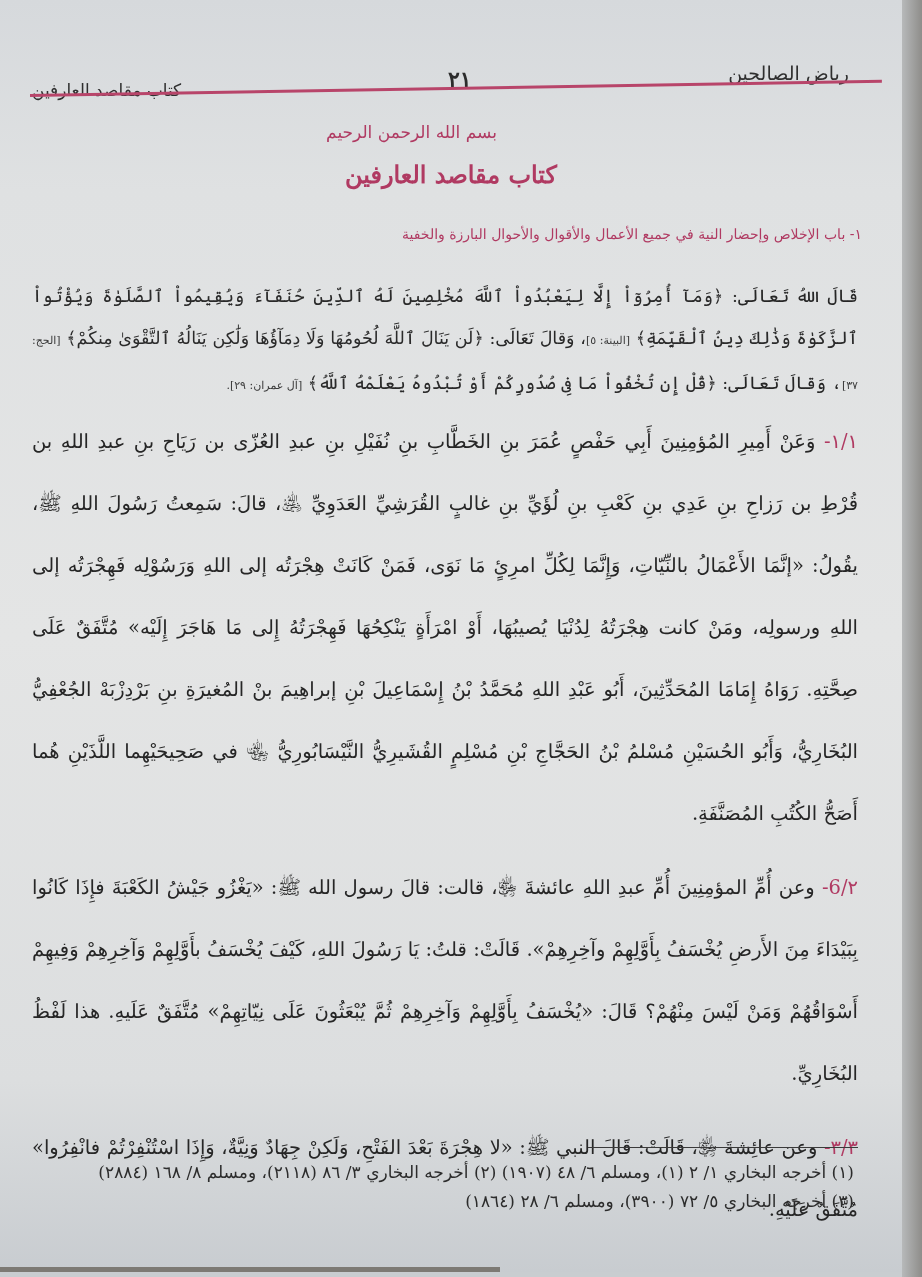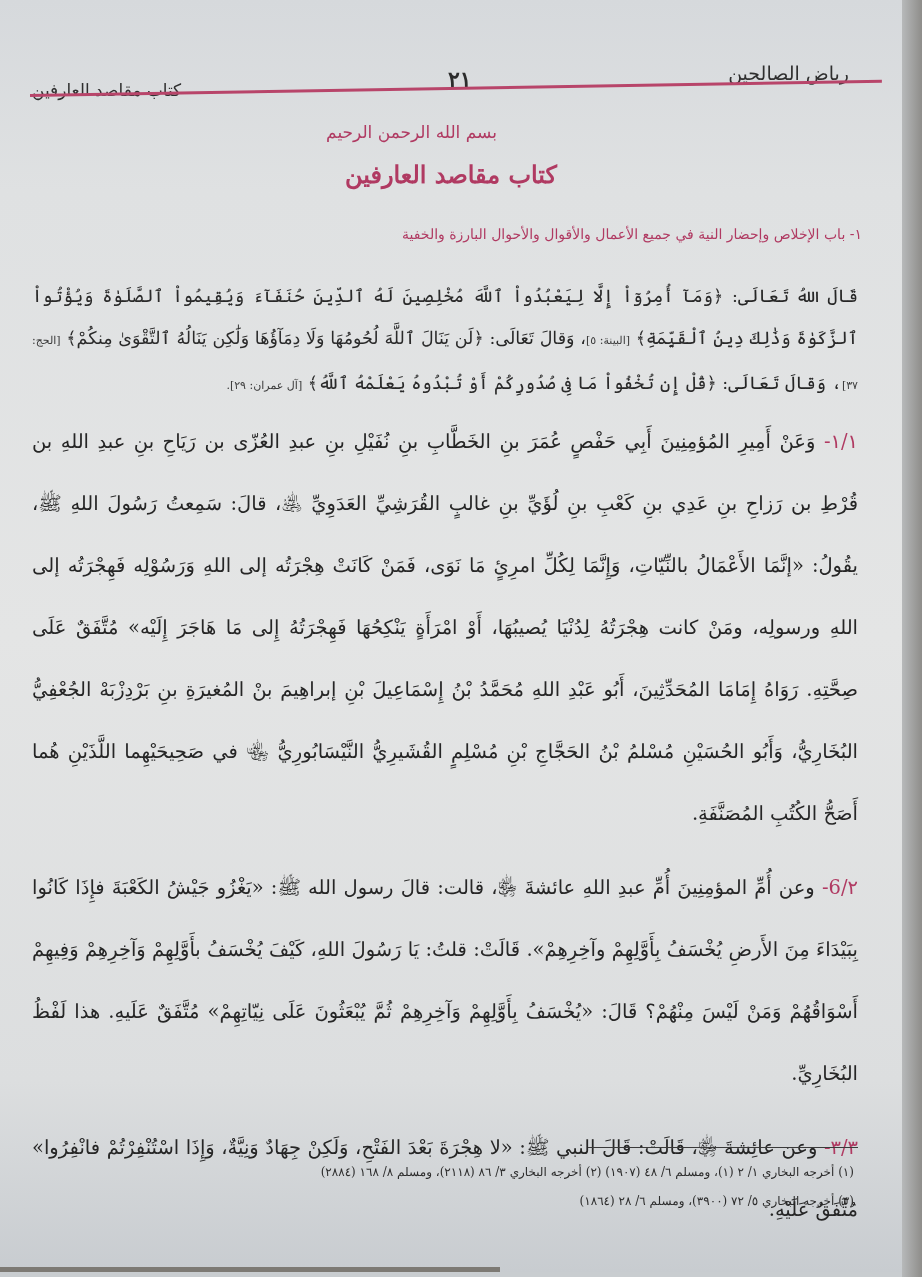--- a/index.html
+++ b/index.html
@@ -127,21 +127,21 @@
   
   .fn-rule {
     position: absolute;
     top: 1147px; right: 44px;
     width: 270px;
     border-top: 1.5px solid #3a3a3a;
   }
   .footnotes {
     position: absolute;
     top: 1158px; right: 48px; left: 80px;
-    font-size: 12px;
+    font-size: 17px;
     line-height: 29px;
     color: #2c2c2c;
     text-align: right;
   }
   .fn-line { white-space: nowrap; }
 </style>
 </head>
 <body>
 
 <div class="page">

